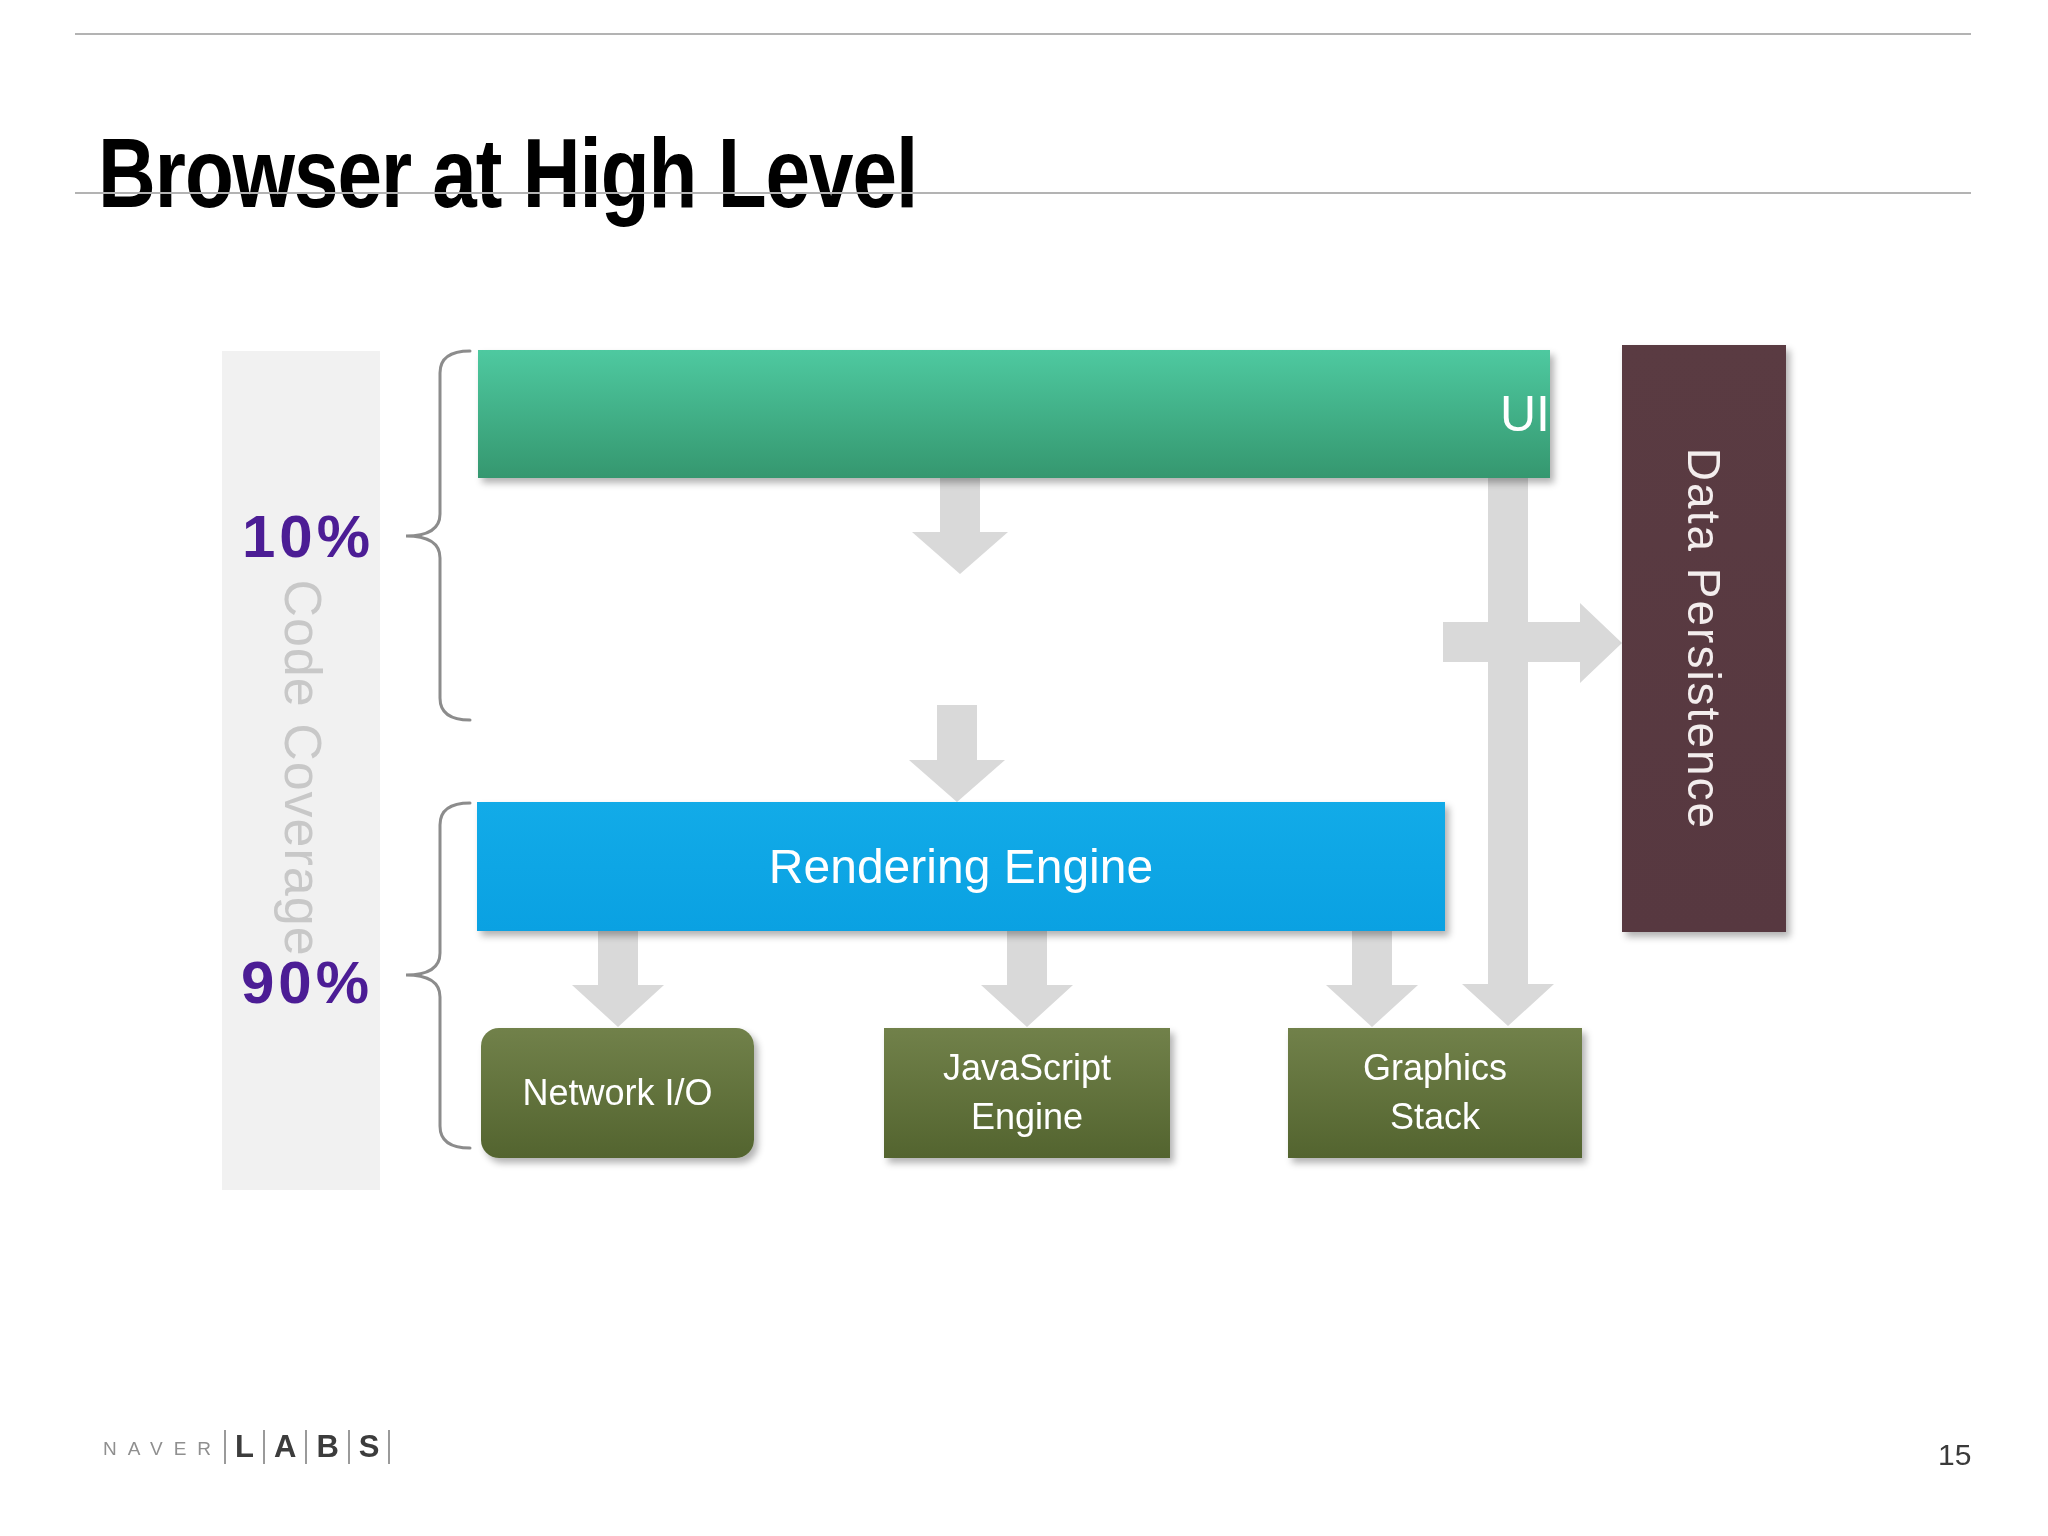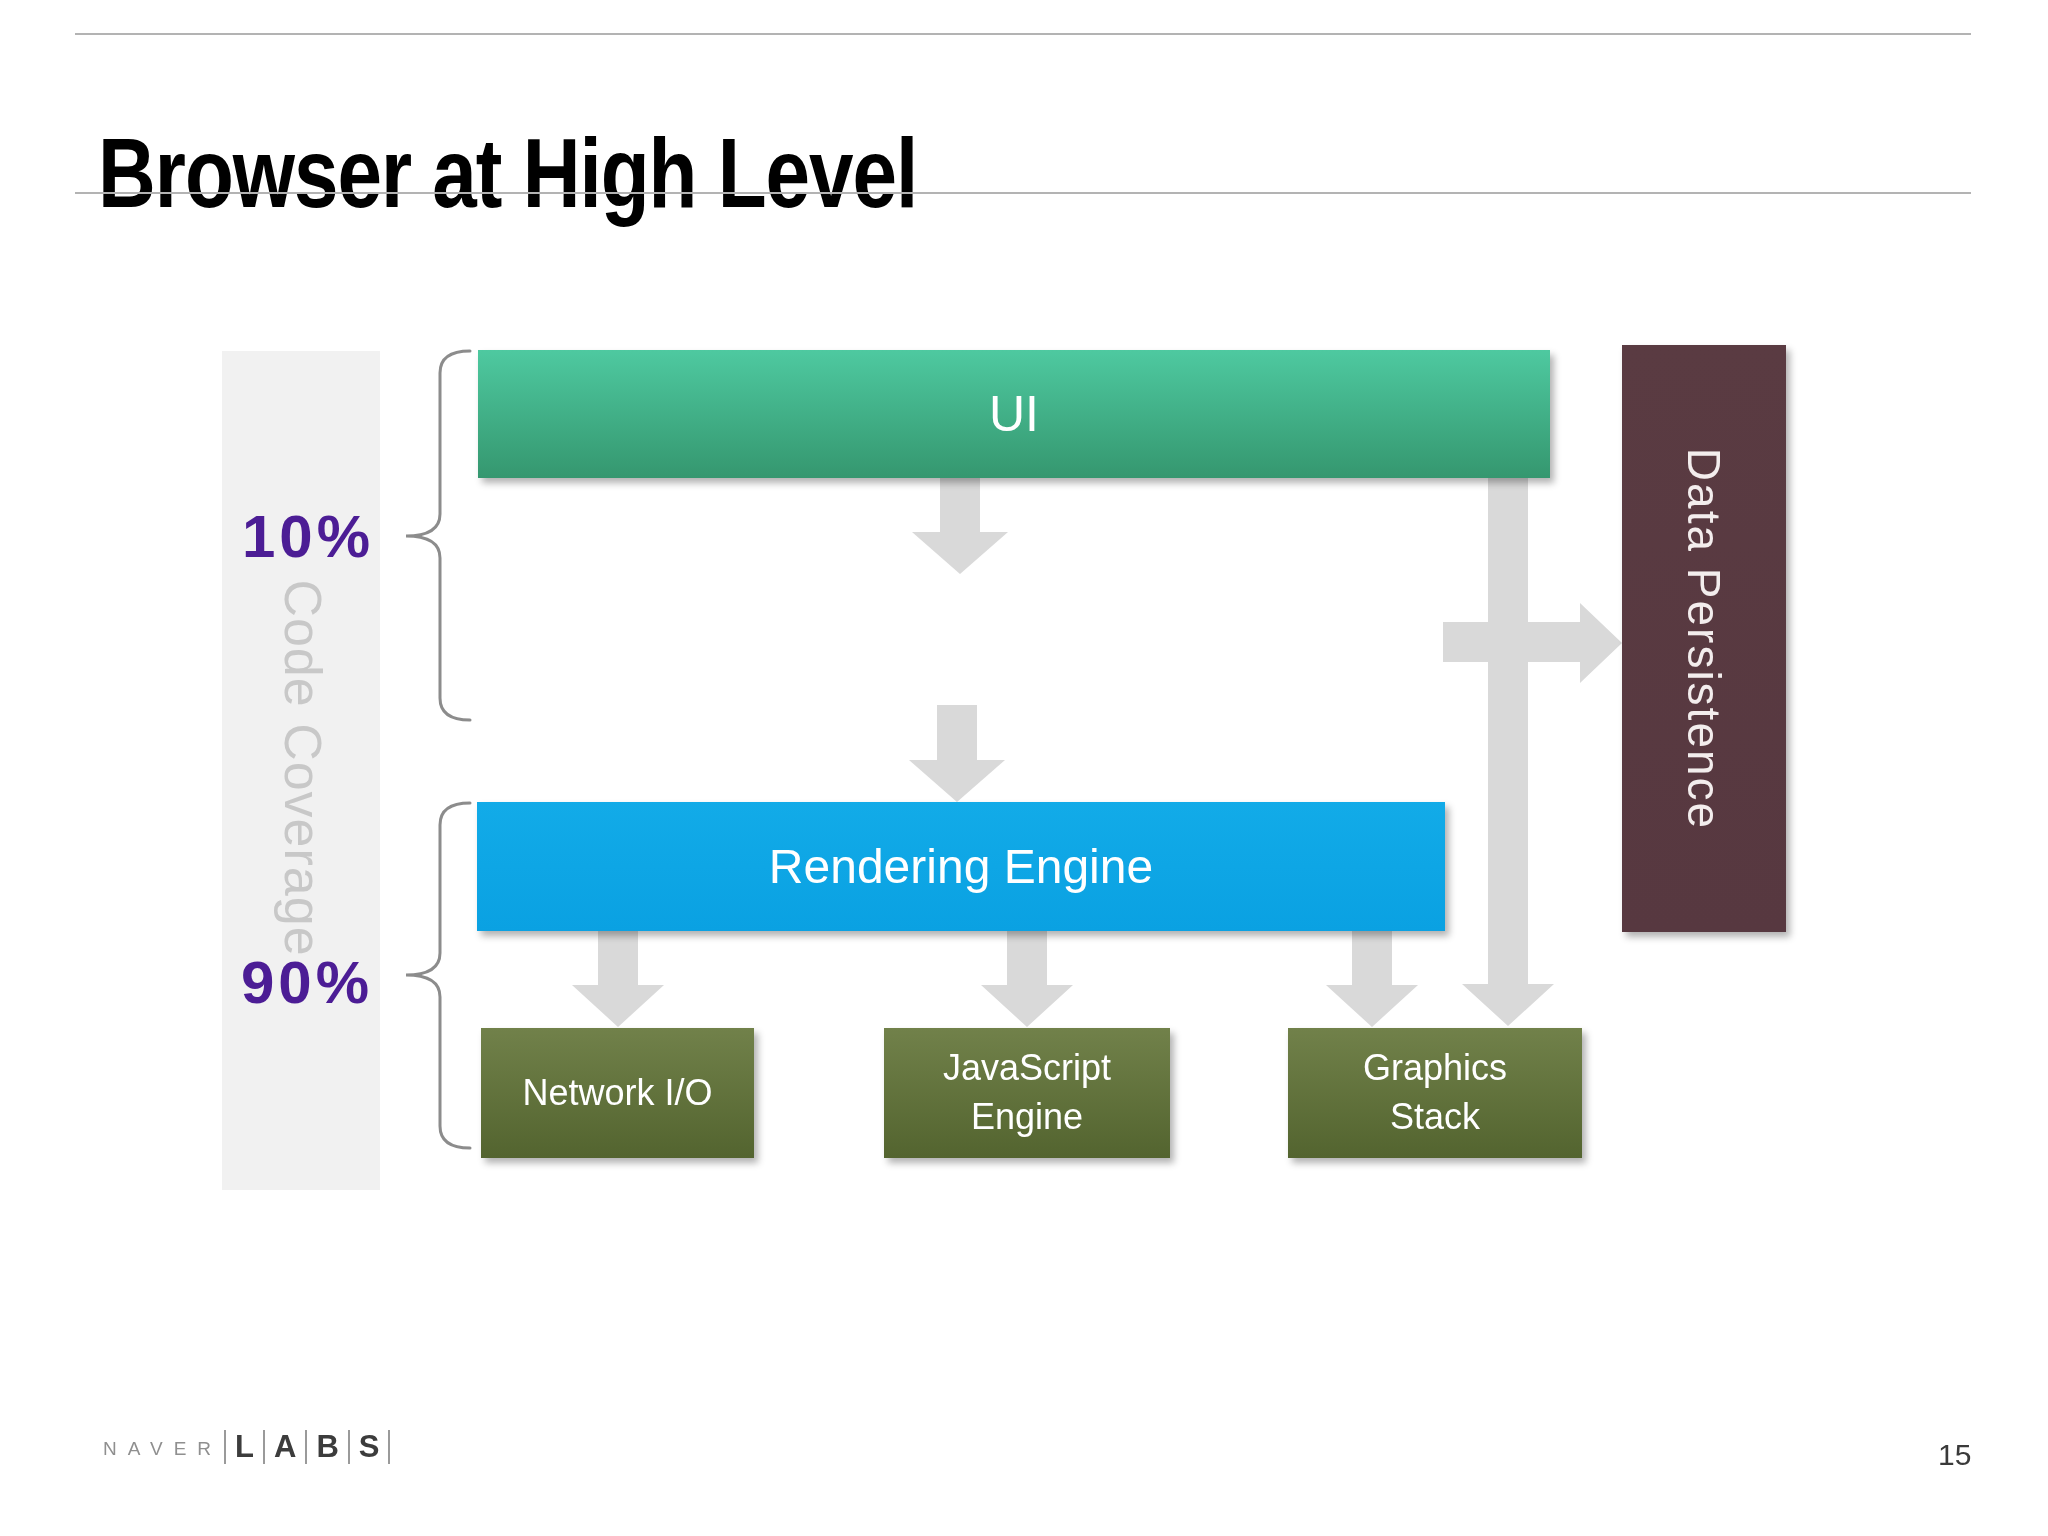--- a/index.html
+++ b/index.html
@@ -26,21 +26,21 @@
     position:absolute;transform:translate(-50%,-50%) rotate(90deg);
     white-space:nowrap;z-index:1;
   }
   .coverage-label{left:303px;top:768px;font-size:52px;font-weight:400;letter-spacing:1px;}
   .overlay{position:absolute;left:0;top:0;z-index:1;pointer-events:none;}
   .node{
     position:absolute;z-index:2;display:flex;align-items:center;justify-content:center;
     color:#ffffff;text-align:center;
     box-shadow:4px 5px 7px rgba(0,0,0,0.30);
   }
-  .node-ui{left:478px;top:350px;width:1072px;height:128px;font-size:50px;}
+  .node-ui{left:478px;top:350px;width:1072px;height:128px;font-size:50px;justify-content:flex-end;}
   .node-browser{left:477px;top:574px;width:967px;height:131px;font-size:48px;}
   .node-rendering{left:477px;top:802px;width:968px;height:129px;font-size:48px;}
   .node-small{top:1028px;height:130px;font-size:36px;line-height:1.36;}
   .node-network{left:481px;width:273px;}
   .node-js{left:884px;width:286px;padding:0 42px;box-sizing:border-box;}
   .node-graphics{left:1288px;width:294px;padding:16px 30px;box-sizing:border-box;}
   .node-dp{left:1622px;top:345px;width:164px;height:587px;}
   .dp-label{
     position:absolute;left:1704px;top:639px;
     transform:translate(-50%,-50%) rotate(90deg);
@@ -84,21 +84,21 @@
       <path d="M470,803 Q440,803 440,825 L440,953 Q440,975 406,975 Q440,975 440,997 L440,1126 Q440,1148 470,1148"></path>
     </g>
   </svg>
 
   <div class="node node-ui" style="background: linear-gradient(rgb(78, 201, 160), rgb(53, 151, 111));">
     <span>UI</span>
   </div>
   <div class="node node-rendering" style="background: linear-gradient(rgb(18, 171, 232), rgb(10, 161, 226));">
     <span>Rendering Engine</span>
   </div>
-  <div class="node node-small node-network" style="background: linear-gradient(rgb(113, 129, 74), rgb(83, 100, 47));">
+  <div class="node node-small node-network" style="background: linear-gradient(rgb(113, 129, 74), rgb(83, 100, 47)); border-radius: 18px;">
     <span>Network I/O</span>
   </div>
   <div class="node node-small node-js" style="background: linear-gradient(rgb(113, 129, 74), rgb(83, 100, 47));">
     <span>JavaScript Engine</span>
   </div>
   <div class="node node-small node-graphics" style="background: linear-gradient(rgb(113, 129, 74), rgb(83, 100, 47));">
     <span>Graphics Stack</span>
   </div>
   <div class="node node-dp" style="background: linear-gradient(rgb(90, 59, 66), rgb(87, 56, 64));"></div>
   <div class="dp-label">Data Persistence</div>

